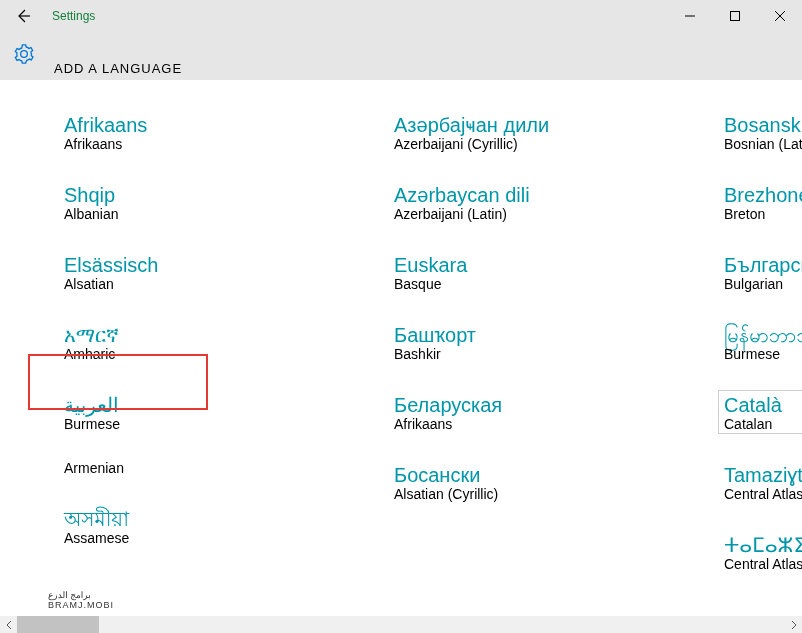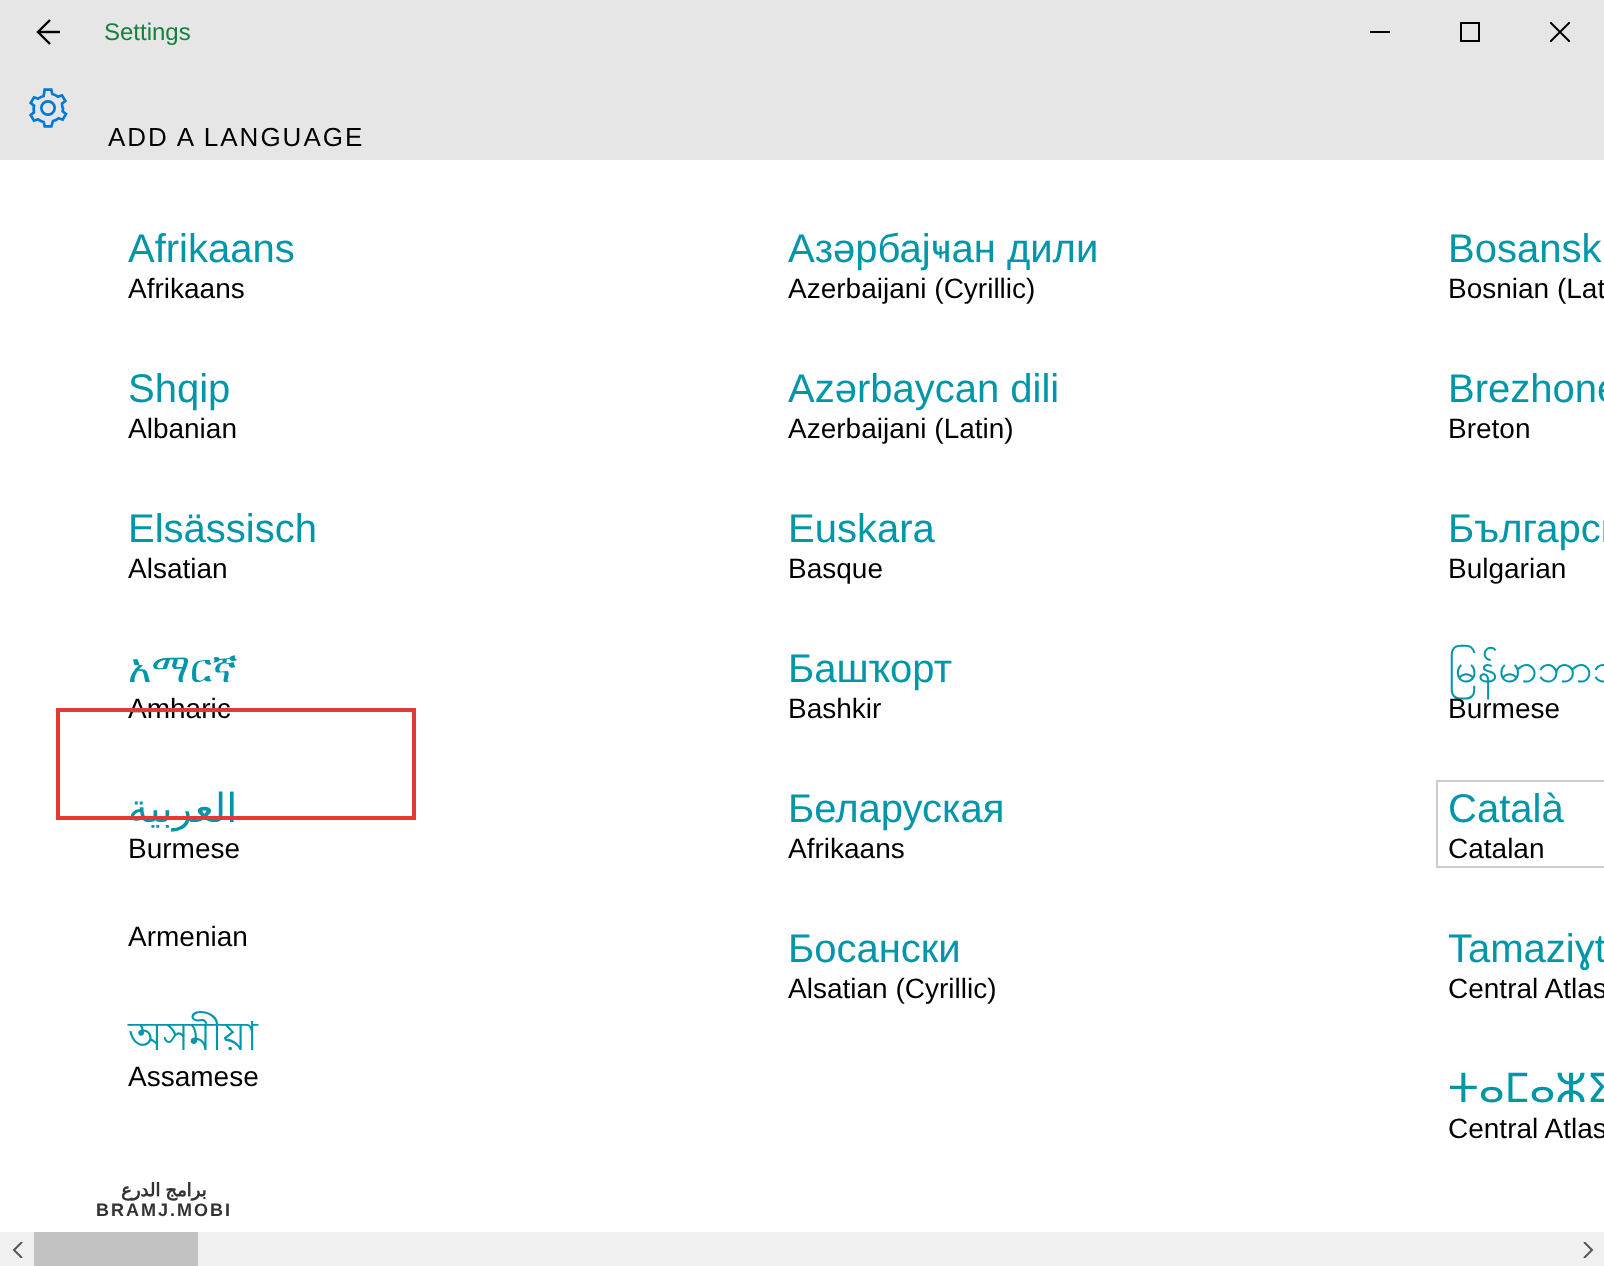--- a/index.html
+++ b/index.html
@@ -108,23 +108,22 @@
     border: 2px solid #e53935;
     pointer-events: none;
   }
   .watermark {
     position: absolute;
     left: 48px;
     bottom: 22px;
     font-size: 9px;
     color: #333;
     line-height: 1.1;
-    text-align: center;
+    text-align: left;
     letter-spacing: 1px;
-    font-weight: bold;
   }
   .watermark .ar { font-size: 9px; letter-spacing: 0; }
   .hscroll {
     position: absolute;
     left: 0;
     right: 0;
     bottom: 0;
     height: 17px;
     background: #f0f0f0;
     display: flex;

